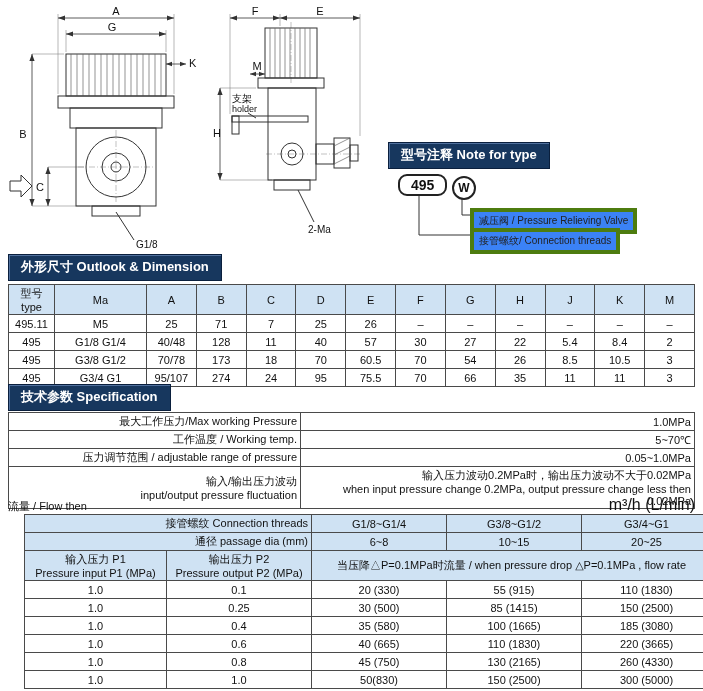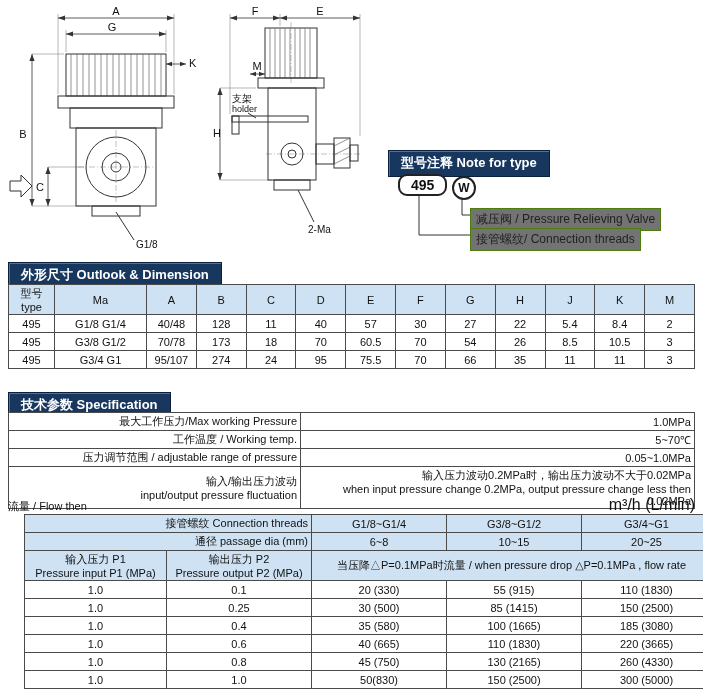--- a/index.html
+++ b/index.html
@@ -1,24 +1,24 @@
 <!DOCTYPE html>
 <html><head>
 <meta charset="utf-8">
 <style>
   html,body{margin:0;padding:0;background:#fff;font-family:"Liberation Sans",sans-serif;}
   .page{position:relative;width:703px;height:691px;background:#fff;overflow:hidden;color:#111;}
   .abs{position:absolute;}
   .bar{display:inline-block;background:#17375e;color:#fff;font-size:13px;font-weight:bold;
-       padding:3px 12px 4px 12px;border:1px solid #0a1f3d;box-shadow:inset 1px 1px 0 #51719e;white-space:nowrap;margin-top:8px;}
+       padding:3px 12px 4px 12px;border:1px solid #0a1f3d;box-shadow:inset 1px 1px 0 #51719e;white-space:nowrap;}
   .model-box{display:inline-block;border:2px solid #222;border-radius:9px;padding:1px 11px;
              font-size:14px;font-weight:bold;background:#fff;}
   .suffix-circle{width:20px;height:20px;border:2px solid #222;border-radius:50%;text-align:center;
                  line-height:20px;font-weight:bold;font-size:12px;background:#fff;}
-  .tag-box{border:1px solid #4d7c0f;background:#737373;font-size:12px;padding:2px 5px;white-space:nowrap;color:#222;}
+  .tag-box{border:4px solid #4d7c0f;background:#3b82f6;font-size:10px;padding:2px 5px;white-space:nowrap;color:#222;}
   table{border-collapse:collapse;table-layout:fixed;width:687px;font-size:11px;background:#fff;}
   td,th{border:1px solid #4a4a4a;text-align:center;padding:1px 3px;height:15px;font-weight:normal;
         color:#111;vertical-align:middle;overflow:hidden;}
   .blue{background:#cfe2f3;}
   .left{text-align:right;padding-left:6px;}
   .ml{white-space:pre-line;}
   .caption-row{display:flex;justify-content:space-between;align-items:flex-end;font-size:11px;}
   .unit{font-size:16px;}
   svg text{font-family:"Liberation Sans",sans-serif;font-size:11px;fill:#111;stroke:none;}
   svg text.small{font-size:10px;}
@@ -125,20 +125,35 @@
         <th class="blue">D</th>
         <th class="blue">E</th>
         <th class="blue">F</th>
         <th class="blue">G</th>
         <th class="blue">H</th>
         <th class="blue">J</th>
         <th class="blue">K</th>
         <th class="blue">M</th>
       </tr>
       <tr>
+        <td>495.11</td>
+        <td>M5</td>
+        <td>25</td>
+        <td>71</td>
+        <td>7</td>
+        <td>25</td>
+        <td>26</td>
+        <td>–</td>
+        <td>–</td>
+        <td>–</td>
+        <td>–</td>
+        <td>–</td>
+        <td>–</td>
+      </tr>
+      <tr>
         <td>495</td>
         <td>G1/8  G1/4</td>
         <td>40/48</td>
         <td>128</td>
         <td>11</td>
         <td>40</td>
         <td>57</td>
         <td>30</td>
         <td>27</td>
         <td>22</td>

